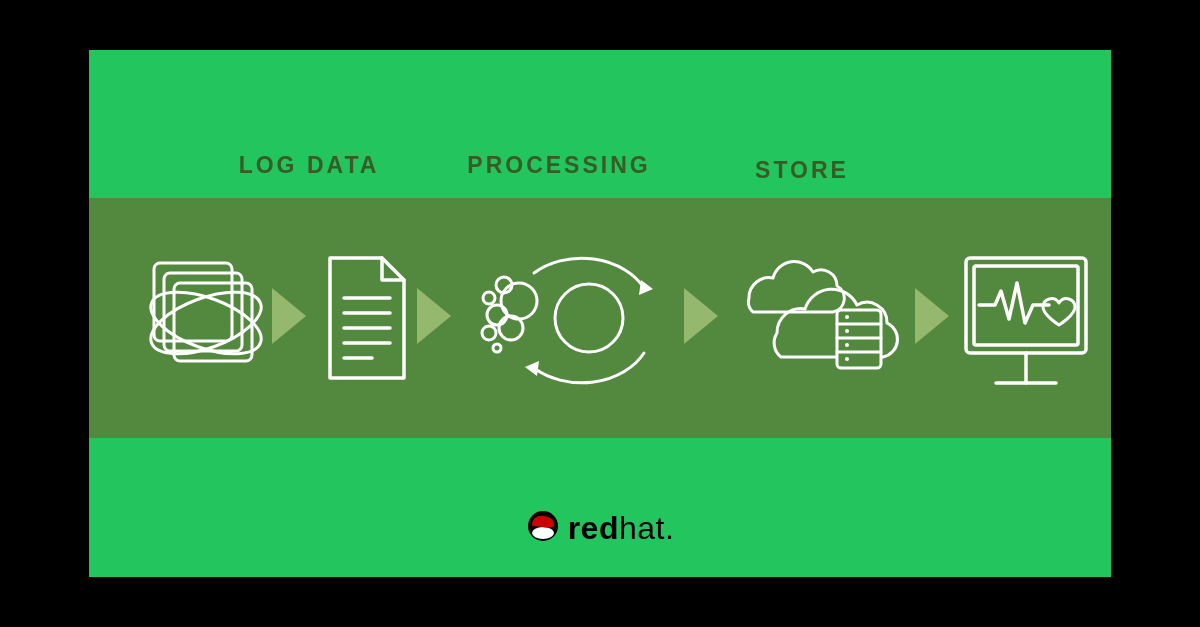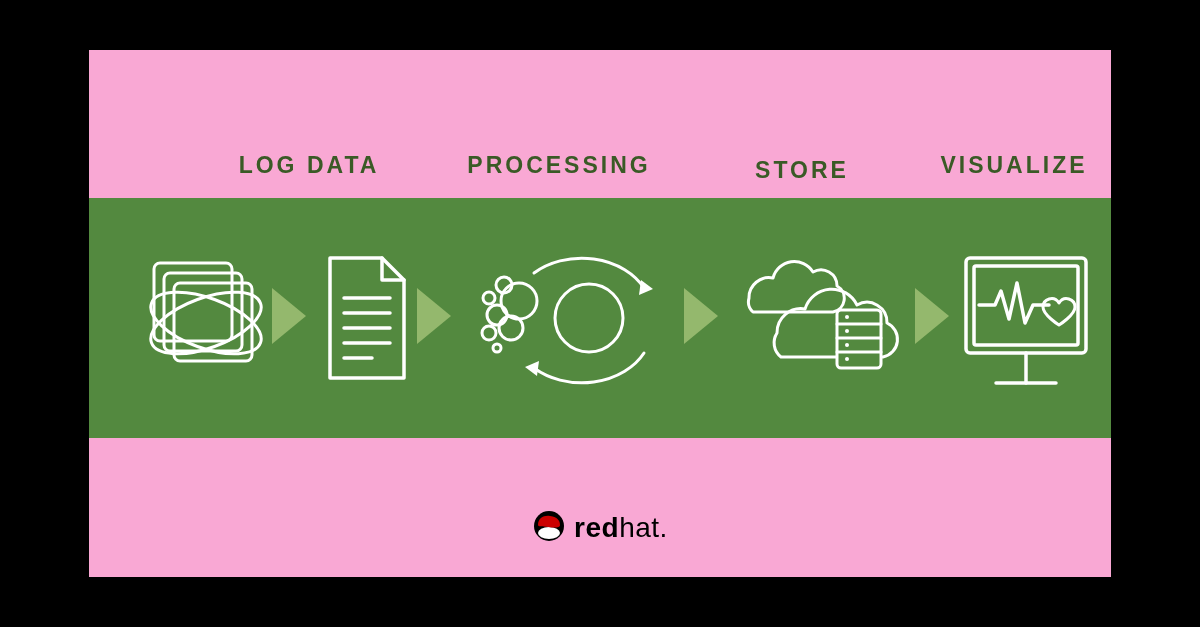--- a/index.html
+++ b/index.html
@@ -14,21 +14,21 @@
     width: 1200px;
     height: 627px;
     background: #000;
     display: flex;
     align-items: center;
     justify-content: center;
   }
   .panel {
     width: 1022px;
     height: 527px;
-    background: #f9a8d4;
+    background: #22c55e;
     position: relative;
   }
   .band {
     position: absolute;
     left: 0;
     right: 0;
     top: 148px;
     height: 240px;
     background: #53893f;
   }
@@ -92,37 +92,36 @@
     left: 0;
     right: 0;
     bottom: 30px;
     display: flex;
     align-items: center;
     justify-content: center;
     gap: 8px;
   }
   .rh-text {
     color: #000;
-    font-size: 28px;
+    font-size: 32px;
     font-weight: 400;
     letter-spacing: 0.5px;
   }
   .rh-bold { font-weight: 700; }
 </style>
 </head>
 <body>
 
 <div class="outer">
   <div class="panel">
 
     <div class="labels">
       <div class="label label-logdata">LOG DATA</div>
       <div class="label label-processing">PROCESSING</div>
       <div class="label label-store">STORE</div>
-      <div class="label label-visualize">VISUALIZE</div>
     </div>
 
     <div class="band"></div>
 
     <div class="band-inner">
 
       <div class="icon-wrap" style="left:40px; width:140px;">
         <svg width="130" height="150" viewBox="0 0 130 150">
           <g stroke="#fff" stroke-width="3" fill="none" stroke-linejoin="round">
             <rect x="20" y="20" width="78" height="78" rx="6"></rect>

